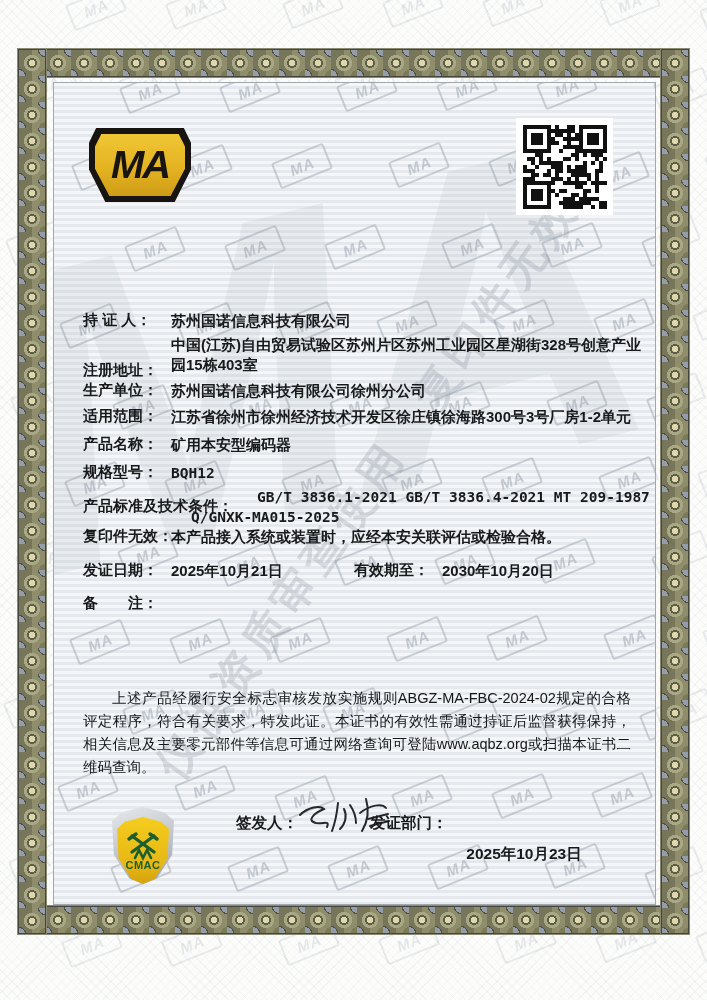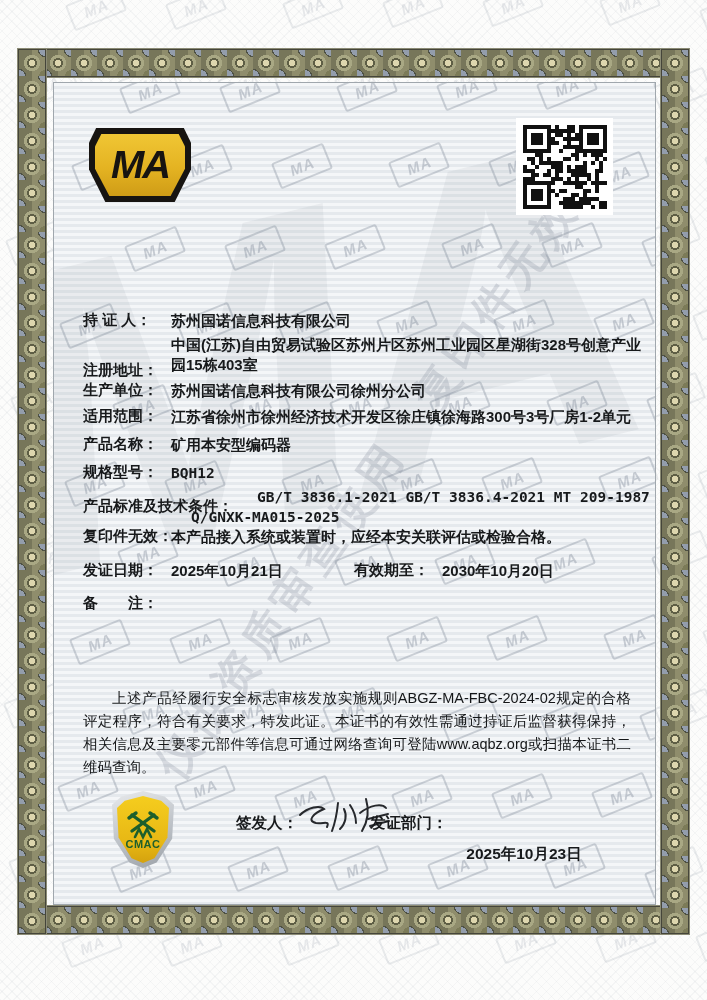--- a/index.html
+++ b/index.html
@@ -61,24 +61,24 @@
   
   .row{position:absolute;left:0;width:100%;font-size:15px;font-weight:700;color:#17191b;}
   .lbl{position:absolute;left:29px;white-space:nowrap;}
   .val{position:absolute;left:117px;width:478px;line-height:20px;}
   .mono{font-family:"DejaVu Sans Mono",monospace;font-size:14.5px;}
   .std-val{left:137px;width:472px;text-indent:66px;}
   .lbl2{left:300px;} .val2{left:388px;width:180px;}
   .statement{position:absolute;left:29px;top:604px;width:548px;font-size:14.5px;font-weight:400;
     color:#141618;line-height:23px;text-indent:2em;text-align:justify;}
   
-  .shield{position:absolute;left:58px;top:708px;width:62px;height:77px;
+  .shield{position:absolute;left:58px;top:724px;width:62px;height:77px;
     clip-path:polygon(50% 0,85% 7%,100% 18%,97% 62%,72% 93%,50% 100%,28% 93%,3% 62%,0 18%,15% 7%);
     background:linear-gradient(160deg,#e8eaec,#b9bec4 60%,#9aa0a6);
-    display:flex;align-items:center;justify-content:center;}
+    display:flex;align-items:flex-end;justify-content:center;}
   .shield-inner{width:52px;height:67px;
     clip-path:polygon(50% 0,85% 7%,100% 18%,97% 62%,72% 93%,50% 100%,28% 93%,3% 62%,0 18%,15% 7%);
     background:linear-gradient(180deg,#f5cd1e,#e7b714 70%,#d4a20e);
     display:flex;flex-direction:column;align-items:center;justify-content:center;}
   .cmac-text{font:900 11px "Liberation Sans",sans-serif;color:#1d5f2c;letter-spacing:.5px;margin-top:-2px;}
   .sign-label{position:absolute;left:182px;top:730px;font-size:15.5px;font-weight:700;color:#17191b;}
   .dept-label{position:absolute;left:316px;top:730px;font-size:15.5px;font-weight:700;color:#17191b;}
   .signature{position:absolute;left:240px;top:710px;}
   .issue-date2{position:absolute;left:389px;top:761px;width:162px;text-align:center;
     font-size:15.5px;font-weight:700;color:#17191b;}

